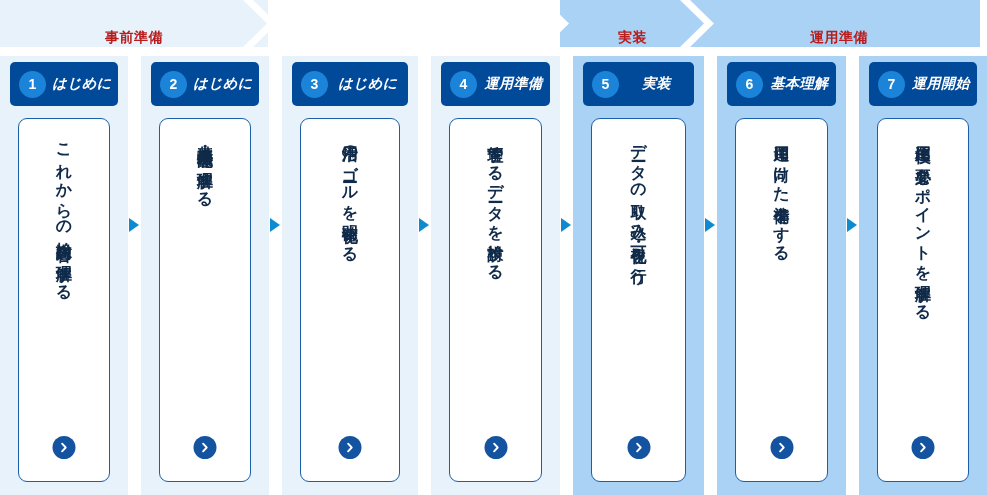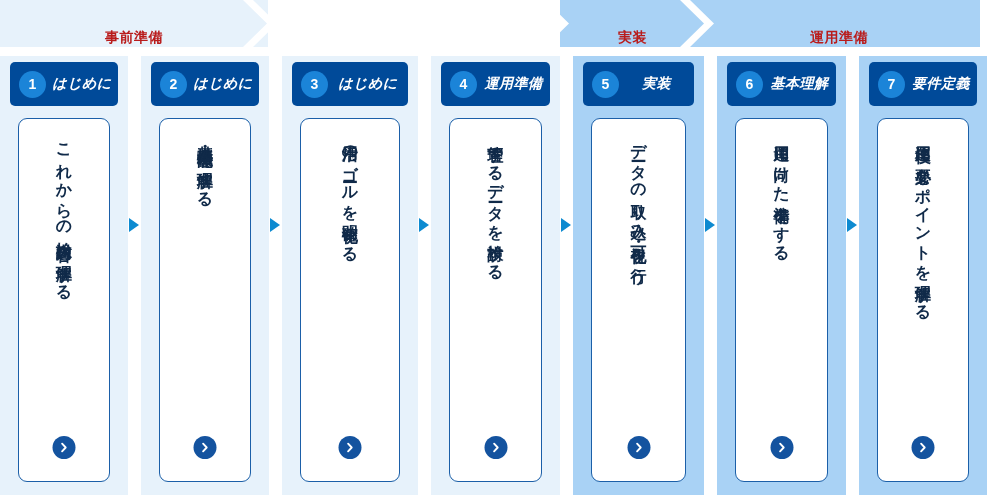--- a/index.html
+++ b/index.html
@@ -195,21 +195,21 @@
           <div class="card-arrow">
             <svg width="11" height="11" viewBox="0 0 11 11">
               <path d="M3.6 1.7 L7.2 5.5 L3.6 9.3" fill="none" stroke="#ffffff" stroke-width="1.9" stroke-linecap="round" stroke-linejoin="round"></path>
             </svg>
           </div>
         </div>
       </div>
       <div class="col tint-mid" style="left: 859px; width: 128px;">
         <div class="step-pill">
           <div class="step-num">7</div>
-          <div class="step-title">要件定義</div>
+          <div class="step-title">運用開始</div>
         </div>
         <div class="card">
           <div class="card-text">運用後に必要なポイントを理解する</div>
           <div class="card-arrow">
             <svg width="11" height="11" viewBox="0 0 11 11">
               <path d="M3.6 1.7 L7.2 5.5 L3.6 9.3" fill="none" stroke="#ffffff" stroke-width="1.9" stroke-linecap="round" stroke-linejoin="round"></path>
             </svg>
           </div>
         </div>
       </div>

